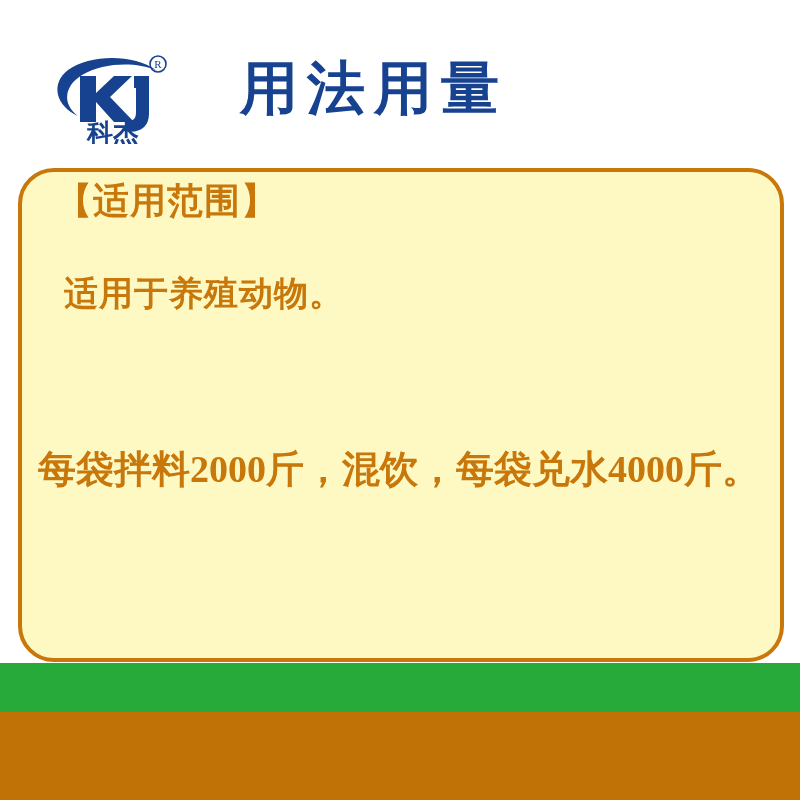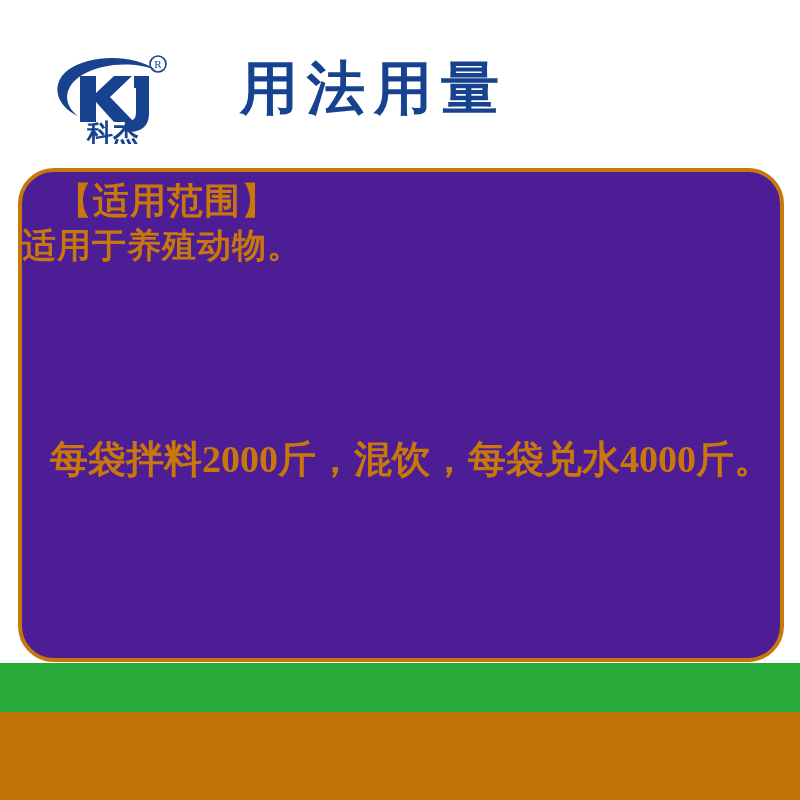--- a/index.html
+++ b/index.html
@@ -49,21 +49,21 @@
   
   .content-box {
     position: absolute;
     left: 18px;
     top: 168px;
     width: 766px;
     height: 494px;
     box-sizing: border-box;
     border: 4px solid #c8770a;
     border-radius: 36px;
-    background: #4c1d95;
+    background: #fef9c3;
   }
 
   .section {
     position: absolute;
     left: 0;
     width: 100%;
   }
   .section-scope   { top: 6px; }
   .section-dosage  { top: 248px; }
 
@@ -80,33 +80,35 @@
     letter-spacing: 1px;
   }
   .heading-dosage {
     font-family: "Liberation Serif", "DejaVu Serif", serif;
     font-size: 37px;
     line-height: 46px;
     letter-spacing: 1px;
   }
 
   .scope-body {
+    padding-left: 42px;
+    margin-top: 48px;
     color: #c8770a;
     font-family: "Liberation Sans", "DejaVu Sans", sans-serif;
     font-weight: bold;
     font-size: 34px;
     line-height: 42px;
     letter-spacing: 1px;
     white-space: nowrap;
   }
 
   .dosage-body {
-    padding-left: 28px;
+    padding-left: 16px;
     padding-right: 10px;
-    margin-top: 12px;
+    margin-top: 22px;
     color: #c8770a;
     font-family: "Liberation Serif", "DejaVu Serif", serif;
     font-weight: bold;
     font-size: 38px;
     line-height: 55px;
     letter-spacing: 0px;
   }
   .dosage-line { white-space: nowrap; }
 
   

